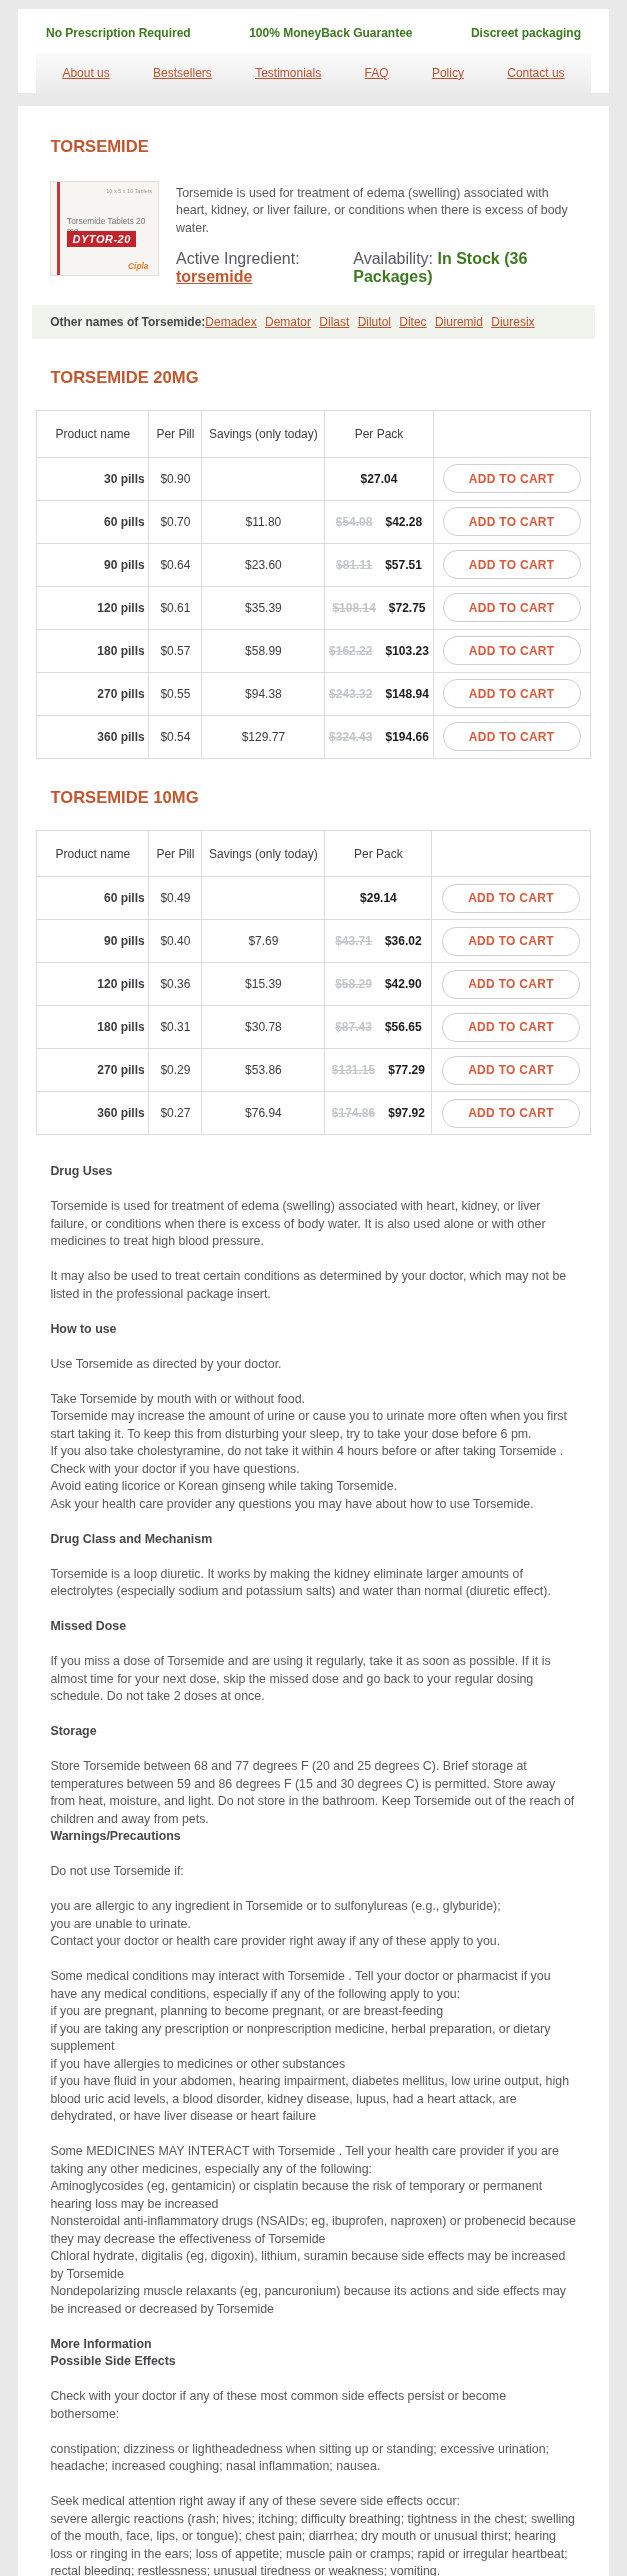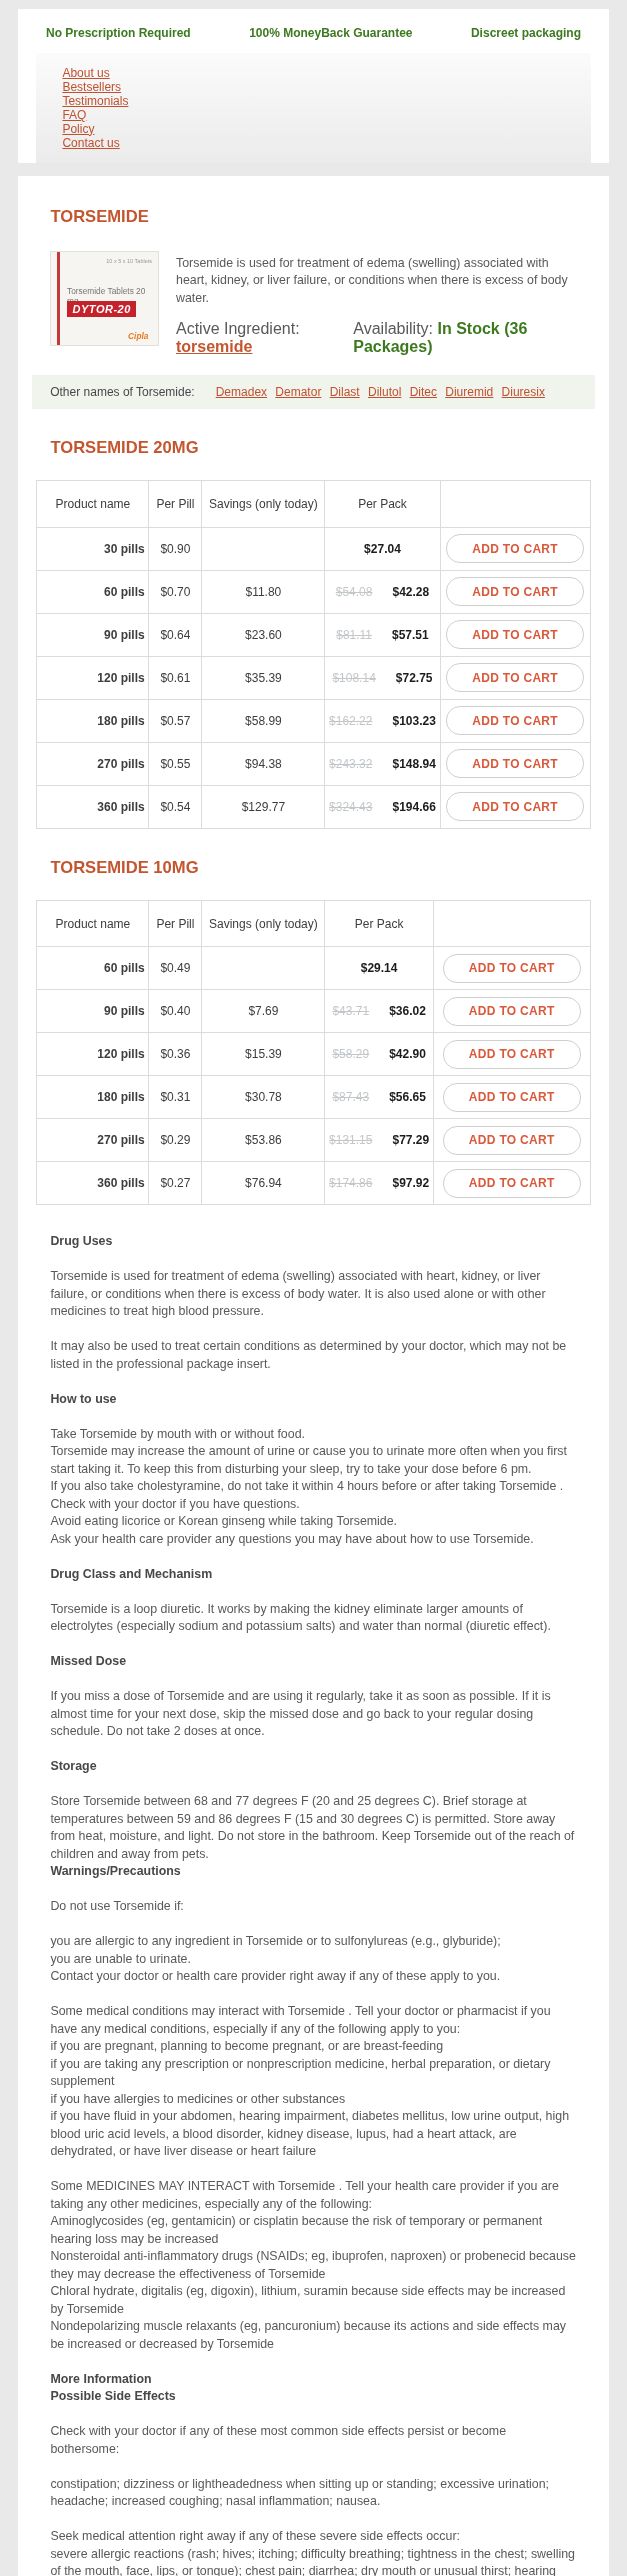--- a/index.html
+++ b/index.html
@@ -5,21 +5,21 @@
   * { box-sizing: border-box; }
   html, body { margin: 0; padding: 0; background: #e9e9e9;
     font-family: "Liberation Sans", sans-serif; }
   .page { width: 591px; margin: 0 auto; padding: 9.2px 0 11px; }
 
   
   .header-card { background: #fff; padding: 11px 0 0; }
   .benefits { display: flex; justify-content: space-between; padding: 5.5px 28px 13px 28px;
     color: #3d7a1f; font-weight: bold; font-size: 12px; }
   .nav { margin: 0 18.4px; background: linear-gradient(#fbfbfb, #ebebeb);
-    display: flex; justify-content: space-between; padding: 13px 26px; flex-direction: column; }
+    display: flex; justify-content: space-between; padding: 13px 26px; }
   .nav a { color: #c0512f; font-size: 12px; text-decoration: underline; }
 
   
   .main-card { background: #fff; margin-top: 13px; padding: 18.4px 18.4px 26px; }
   h1.product-title, h2.section-title { color: #c3562e; font-size: 16.6px; margin: 13px 0 24px; padding: 0 14px; }
   h2.section-title { margin: 29.5px 0 22px; }
 
   .product-row { display: flex; gap: 16.6px; padding: 0 14px; }
   .product-image { width: 109px; height: 95px; flex-shrink: 0; position: relative;
     background: #f7f5f1; border: 0.9px solid #e3e0da; overflow: hidden; }
@@ -33,34 +33,34 @@
   .product-info { flex: 1; }
   .product-desc { margin: 3.7px 0 0; color: #58595b; font-size: 12.4px; line-height: 17.5px; }
   .ingredient-row { display: flex; justify-content: space-between; margin-top: 13px;
     color: #58595b; font-size: 16px; }
   .link { color: #c0512f; text-decoration: underline; }
   .ing-link { font-weight: bold; color: #c3562e; }
   .stock { color: #3d7a1f; font-weight: bold; }
 
   .other-names { margin: 18.4px -4.6px 0; background: #f0f4ed; padding: 10px 18.4px;
     font-size: 12px; color: #58595b; }
-  .other-names .label { font-weight: normal; color: #47484a; margin-right: 21px; }
+  .other-names .label { font-weight: bold; color: #47484a; margin-right: 0; }
   .other-names a { margin-right: 8.3px; }
 
   
   table.price-table { border-collapse: collapse; width: 100%; margin: 0; }
   .price-table th, .price-table td { border: 0.9px solid #dcdcdc; font-size: 12px; color: #3c3d3f; }
   .price-table th { font-weight: normal; padding: 15.7px 3.7px; text-align: center; }
   .price-table td { height: 43px; text-align: center; padding: 1.8px 3.7px; }
   .price-table td.pname { text-align: right; padding-left: 15.7px; font-weight: bold; width: 112px; }
   .price-table th:nth-child(1) { width: 112px; }
   .price-table th:nth-child(2), .price-table td.pp { width: 53px; }
   .price-table th:nth-child(3), .price-table td.sv { width: 123px; }
   .price-table th:nth-child(4), .price-table td.pk { width: 107px; }
-  .old { color: #c3c7ca; text-decoration: line-through; margin-right: 20px; }
+  .old { color: #c3c7ca; text-decoration: line-through; margin-right: 13px; font-weight: bold; }
   .new { font-weight: bold; color: #1c1c1c; }
   .cart-btn { display: inline-block; background: #fff; border: 0.9px solid #cfcfcf;
     border-radius: 14px; color: #d9593a; font-size: 12px; font-family: inherit;
     padding: 6.4px 0; width: 138px; letter-spacing: 0.3px; cursor: pointer; font-weight: bold; }
 
   
   #sections { margin-top: 28px; padding: 0 14px; color: #58595b; font-size: 12.4px; line-height: 17.5px; }
   .section { margin-top: 17.5px; }
   .section.tight { margin-top: 0; }
   .section h3 { margin: 0; font-size: 12.4px; color: #47484a; }
@@ -242,20 +242,21 @@
         </div>
       </div>
     <div id="sections">
         <div class="section">
           <h3>Drug Uses</h3>
           <p>Torsemide is used for treatment of edema (swelling) associated with heart, kidney, or liver failure, or conditions when there is excess of body water. It is also used alone or with other medicines to treat high blood pressure.</p>
           <p>It may also be used to treat certain conditions as determined by your doctor, which may not be listed in the professional package insert.</p>
         </div>
         <div class="section">
           <h3>How to use</h3>
+          <p>Use Torsemide as directed by your doctor.</p>
           <p>Take Torsemide by mouth with or without food.
 Torsemide may increase the amount of urine or cause you to urinate more often when you first start taking it. To keep this from disturbing your sleep, try to take your dose before 6 pm.
 If you also take cholestyramine, do not take it within 4 hours before or after taking Torsemide . Check with your doctor if you have questions.
 Avoid eating licorice or Korean ginseng while taking Torsemide.
 Ask your health care provider any questions you may have about how to use Torsemide.</p>
         </div>
         <div class="section">
           <h3>Drug Class and Mechanism</h3>
           <p>Torsemide is a loop diuretic. It works by making the kidney eliminate larger amounts of electrolytes (especially sodium and potassium salts) and water than normal (diuretic effect).</p>
         </div>

